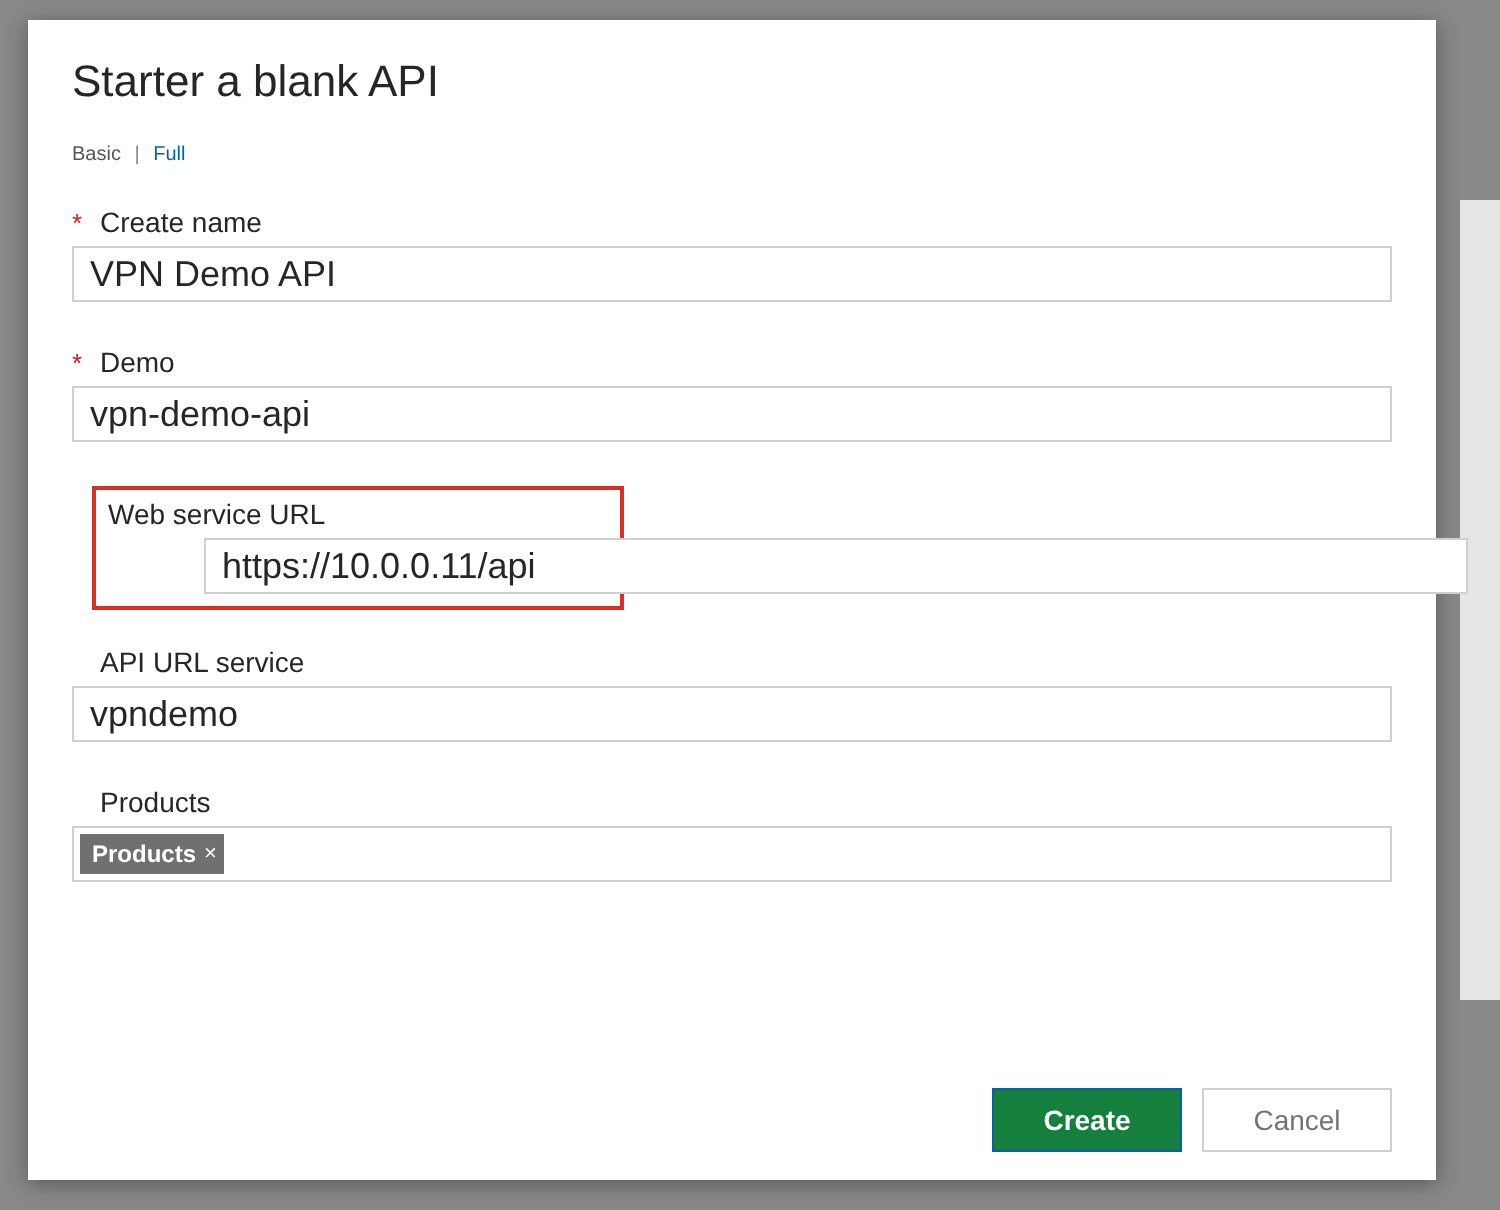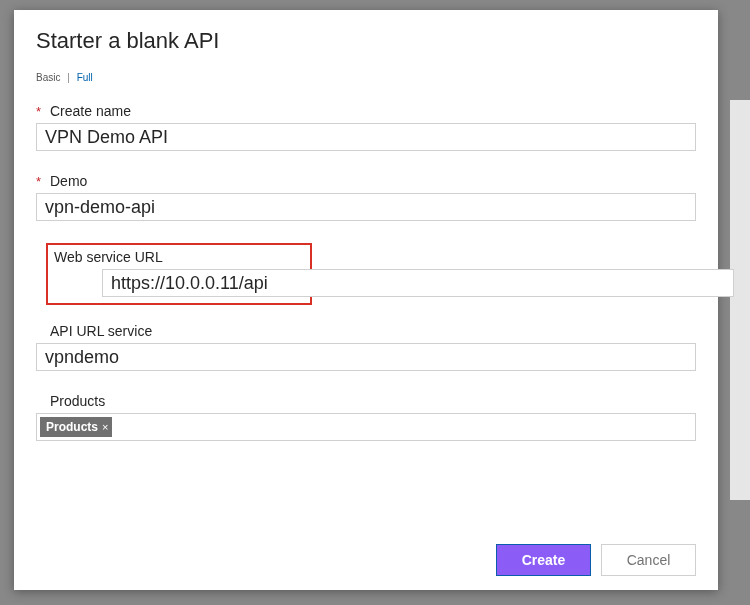--- a/index.html
+++ b/index.html
@@ -147,21 +147,21 @@
     min-width: 95px;
     height: 32px;
     font-size: 14px;
     border: 1px solid #d0d0d0;
     background: #fff;
     color: #737373;
     cursor: pointer;
     font-family: inherit;
   }
   .btn-primary {
-    background: #8b5cf6;
+    background: #15803d;
     border-color: #0b5cab;
     color: #fff;
     font-weight: 600;
   }
 </style>
 </head>
 <body>
 
 <div class="backdrop">
   <div class="back-content"></div>

